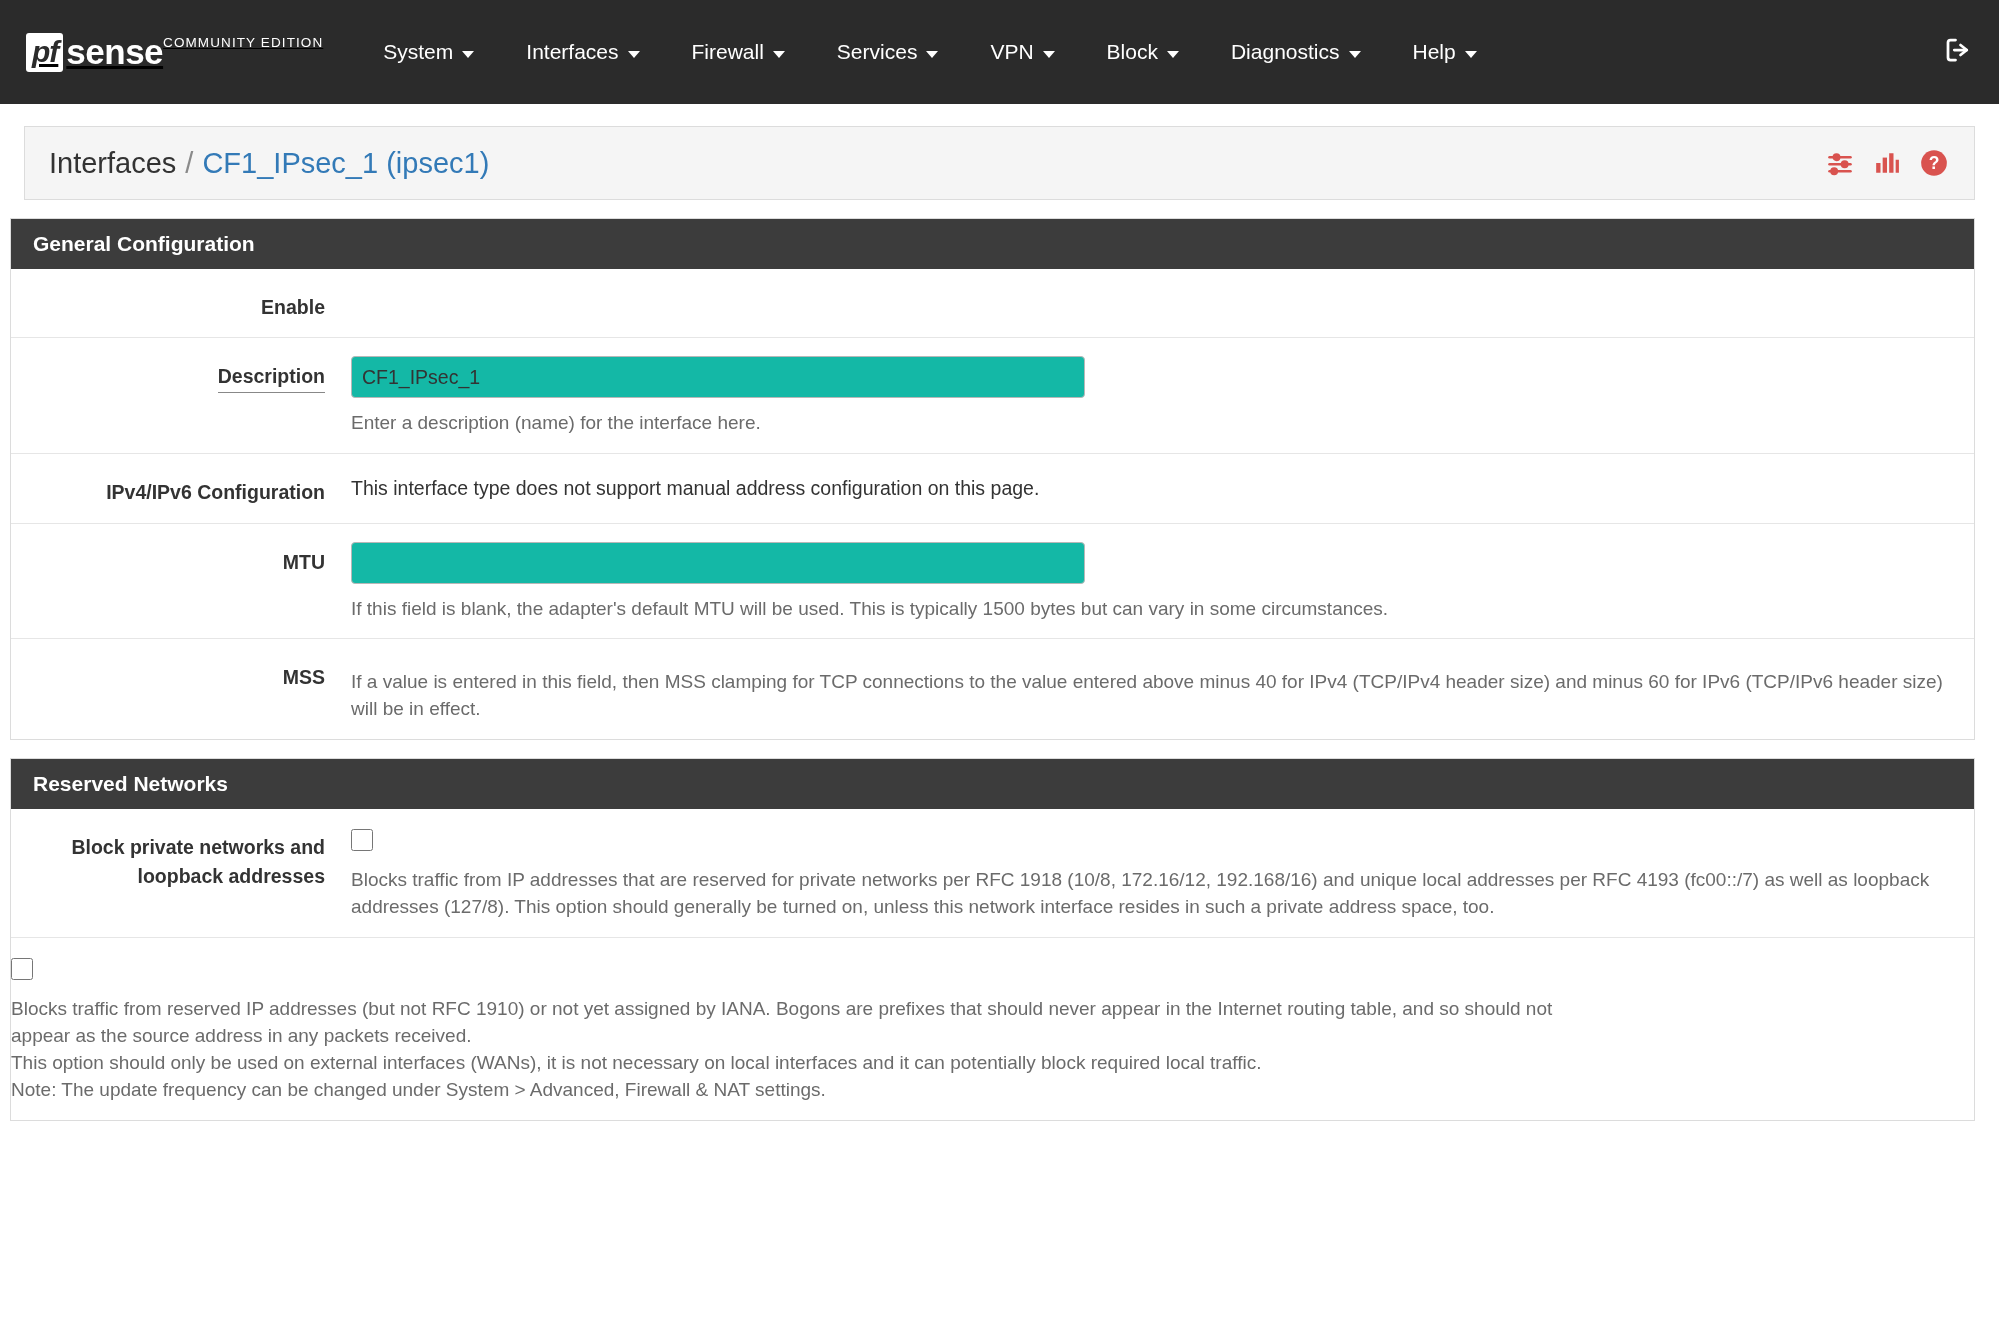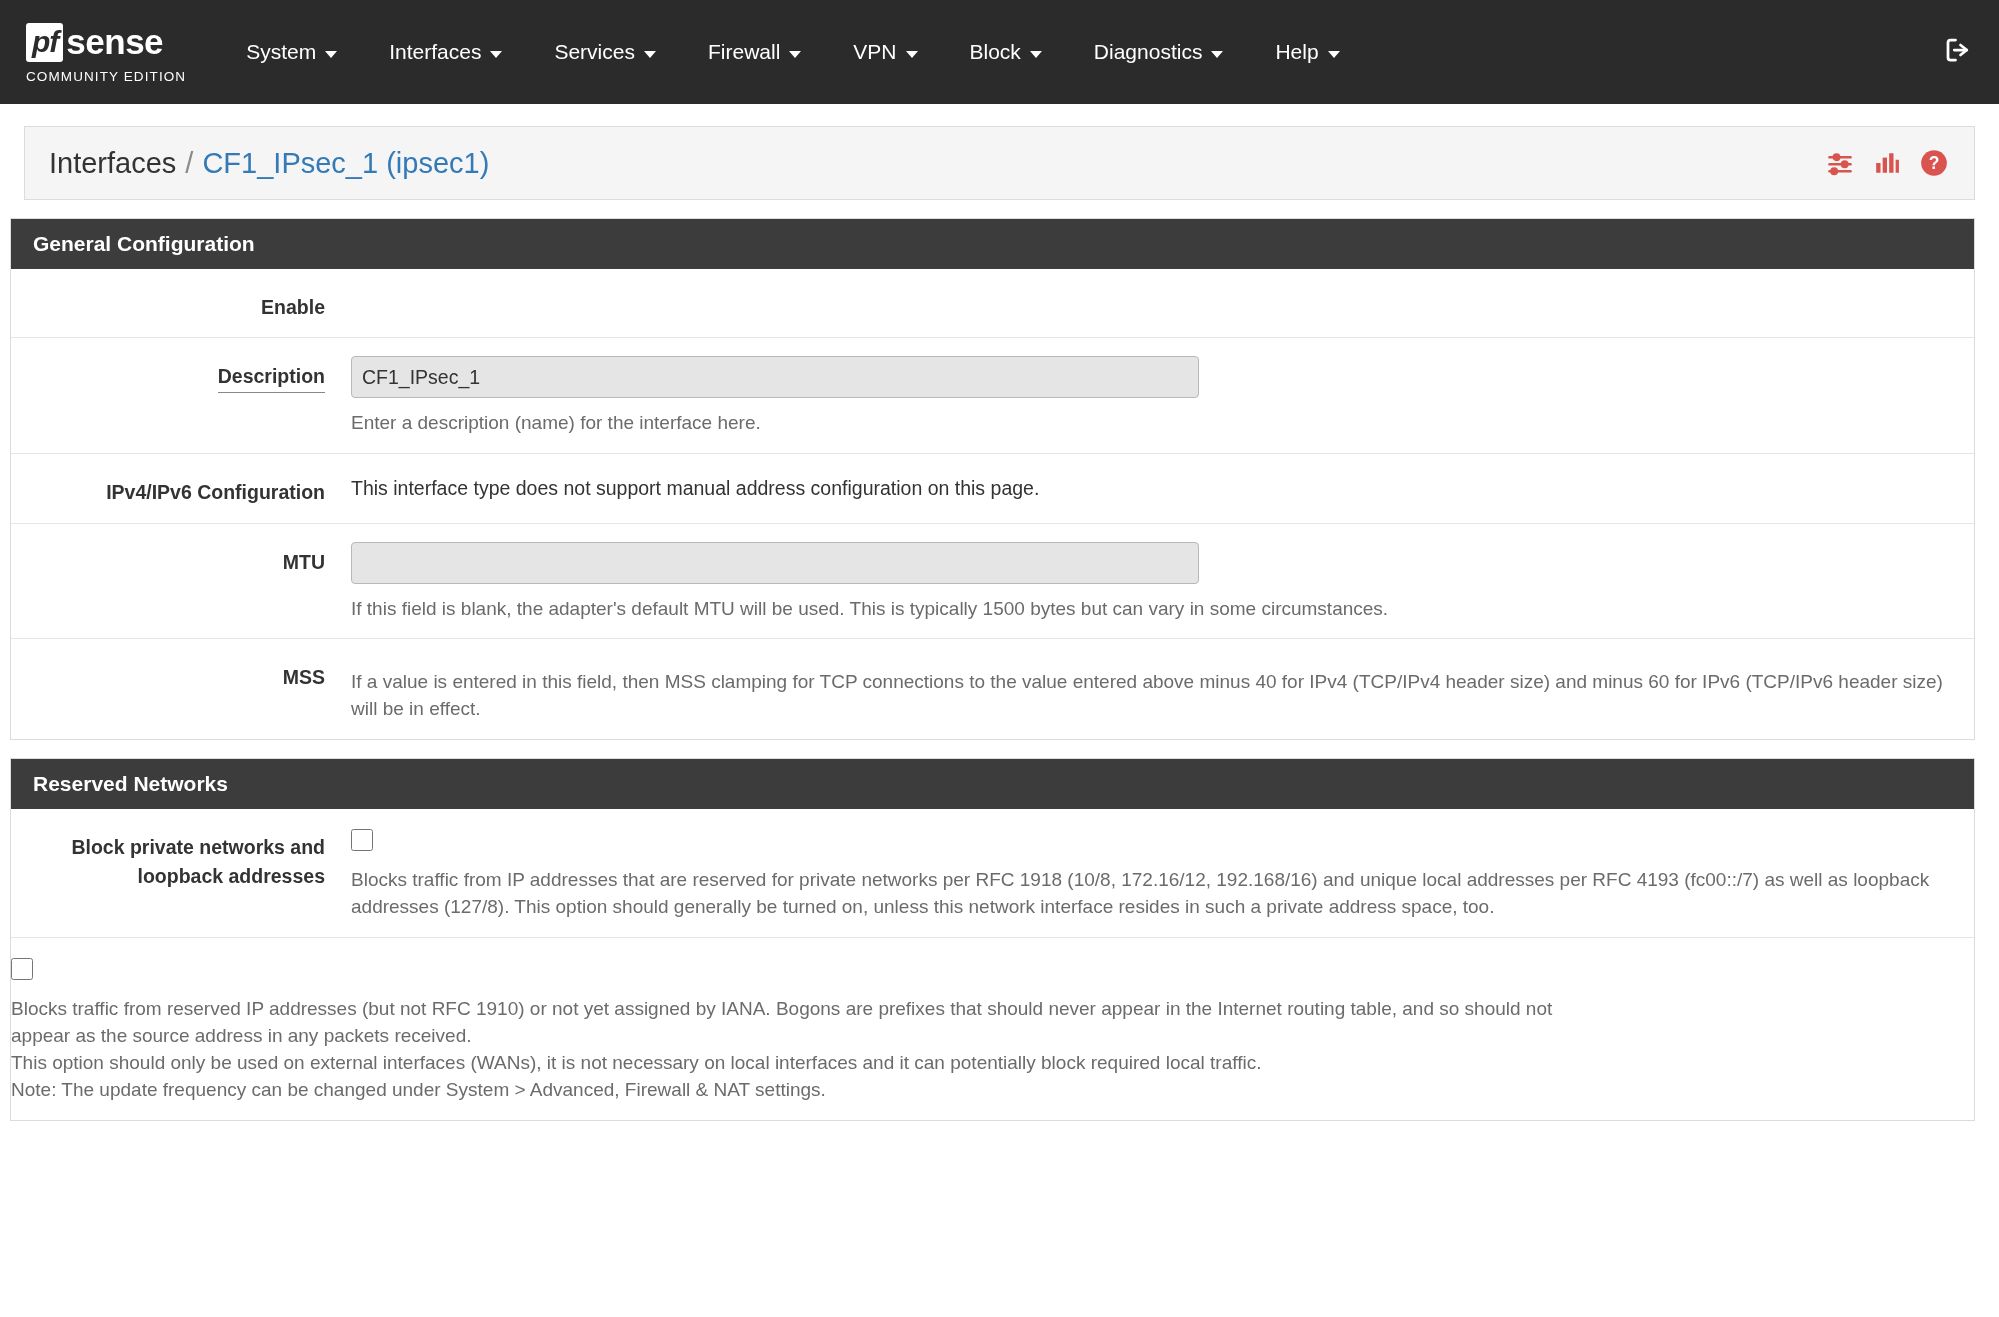--- a/index.html
+++ b/index.html
@@ -15,24 +15,24 @@
   .navbar {
     height: 104px;
     background: #2b2b2b;
     display: flex;
     align-items: center;
     padding: 0 22px 0 26px;
     position: relative;
   }
   .brand {
     display: flex;
-    flex-direction: column;
     justify-content: center;
     margin-right: 34px;
     user-select: none;
+    text-decoration: underline;
   }
   .brand-logo {
     display: flex;
     align-items: center;
     height: 44px;
   }
   .brand-pf {
     background: #ffffff;
     color: #2b2b2b;
     font-weight: bold;
@@ -159,28 +159,28 @@
   }
   .row-field { flex: 1; padding-right: 26px; }
 
   .label-underline {
     border-bottom: 1px solid #888;
     display: inline-block;
     padding-bottom: 1px;
   }
 
   input[type="text"] {
-    width: 848px;
+    width: 734px;
     height: 42px;
     font-size: 19.5px;
     padding: 4px 10px;
     border: 1px solid #b8b8b8;
     border-radius: 4px;
     color: #333;
-    background: #e5e5e5;
+    background: #14b8a6;
     font-family: "Liberation Sans", sans-serif;
   }
 
   .help {
     font-size: 19px;
     color: #6b6b6b;
     margin-top: 12px;
     line-height: 1.42;
     max-width: 1600px;
   }
@@ -221,25 +221,25 @@
   <div class="nav-items">
     <div class="nav-item">
       <span>System</span>
       <i class="caret"></i>
     </div>
     <div class="nav-item">
       <span>Interfaces</span>
       <i class="caret"></i>
     </div>
     <div class="nav-item">
+      <span>Firewall</span>
+      <i class="caret"></i>
+    </div>
+    <div class="nav-item">
       <span>Services</span>
-      <i class="caret"></i>
-    </div>
-    <div class="nav-item">
-      <span>Firewall</span>
       <i class="caret"></i>
     </div>
     <div class="nav-item">
       <span>VPN</span>
       <i class="caret"></i>
     </div>
     <div class="nav-item">
       <span>Block</span>
       <i class="caret"></i>
     </div>

